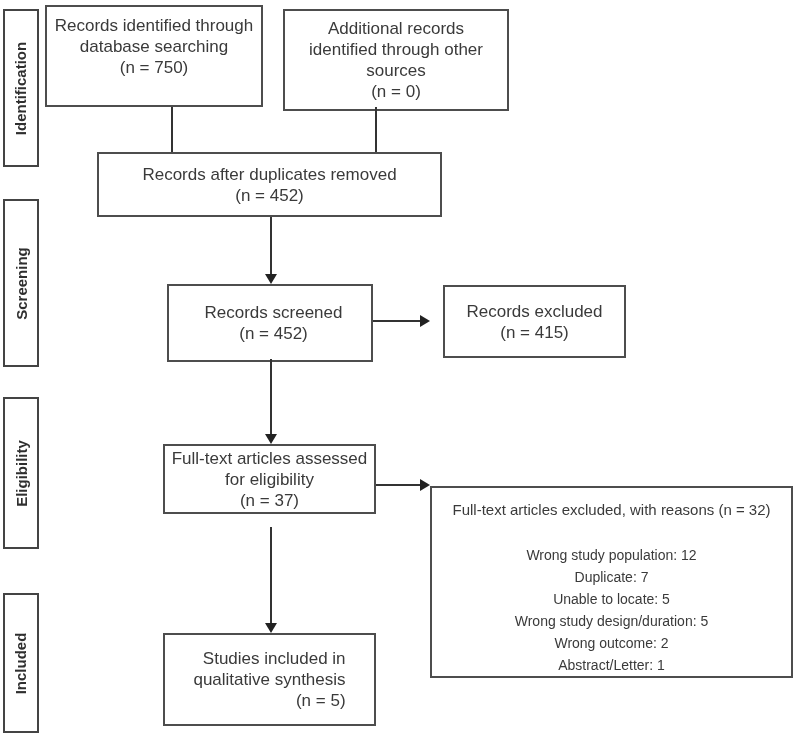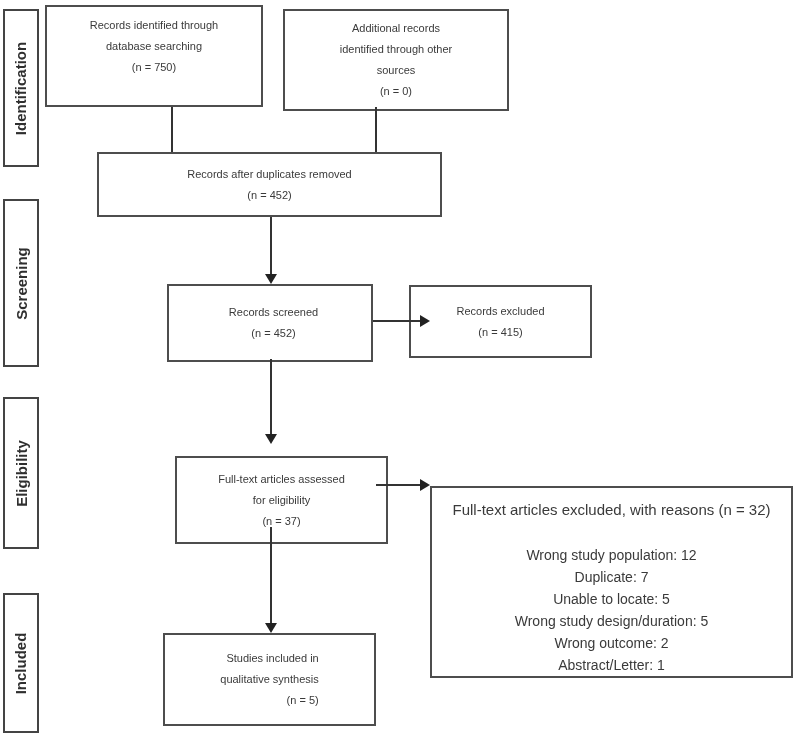--- a/index.html
+++ b/index.html
@@ -21,21 +21,21 @@
     border: 2px solid #4d4d4d;
     background: #ffffff;
     display: flex;
     align-items: center;
     justify-content: center;
     text-align: center;
     box-sizing: border-box;
   }
   .box-text {
     white-space: pre-line;
-    font-size: 11px;
+    font-size: 17px;
     line-height: 21px;
   }
   .stage {
     position: absolute;
     border: 2px solid #444444;
     background: #ffffff;
     display: flex;
     align-items: center;
     justify-content: center;
     box-sizing: border-box;
@@ -120,26 +120,26 @@
 
   <div class="box" style="left:97px; top:152px; width:345px; height:65px;">
     <div class="box-text">Records after duplicates removed
 (n = 452)</div>
   </div>
 
   <div class="box" style="left:167px; top:284px; width:206px; height:78px;padding-left:7px;">
     <div class="box-text">Records screened
 (n = 452)</div>
   </div>
-  <div class="box" style="left:409px; top:285px; width:183px; height:73px;">
+  <div class="box" style="left:443px; top:285px; width:183px; height:73px;">
     <div class="box-text">Records excluded
 (n = 415)</div>
   </div>
 
-  <div class="box" style="left:163px; top:456px; width:213px; height:88px;margin-left:12px;">
+  <div class="box" style="left:163px; top:444px; width:213px; height:70px;">
     <div class="box-text">Full-text articles assessed
 for eligibility
 (n = 37)</div>
   </div>
   <div class="box reasons-box" style="left:430px; top:446px; width:363px; height:192px;margin-top:40px;">
     <div class="reasons-title">Full-text articles excluded, with reasons (n = 32)</div>
     <div class="reason-line">Wrong study population: 12</div>
     <div class="reason-line">Duplicate: 7</div>
     <div class="reason-line">Unable to locate: 5</div>
     <div class="reason-line">Wrong study design/duration: 5</div>

